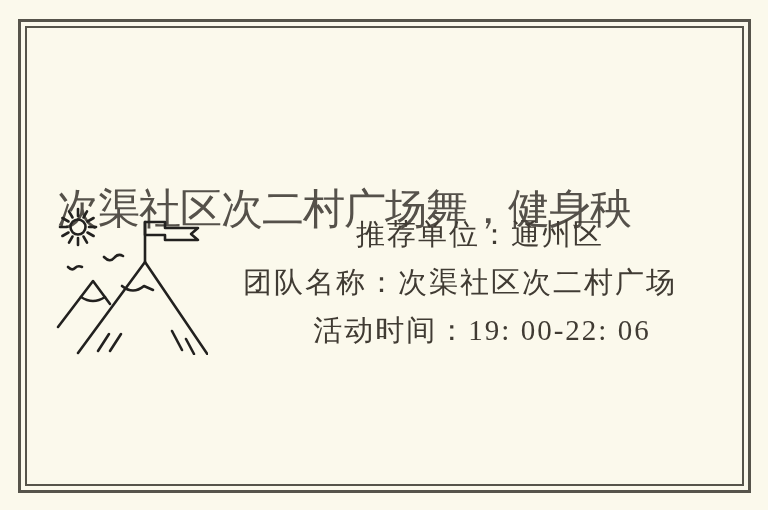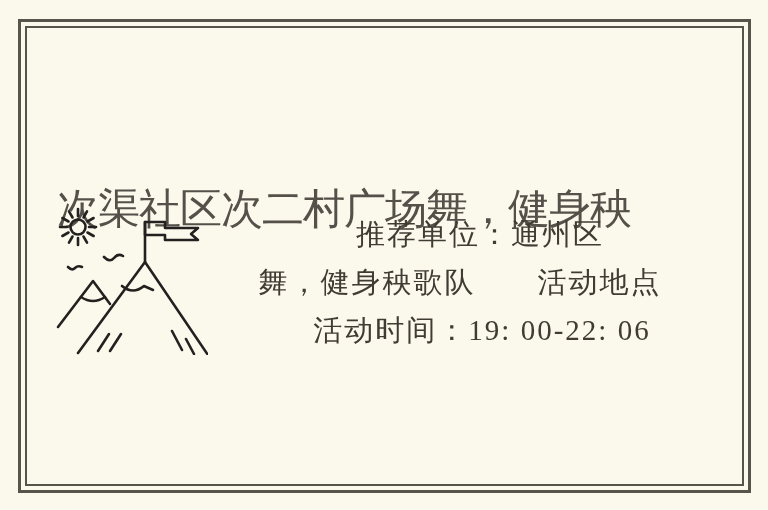--- a/index.html
+++ b/index.html
@@ -94,15 +94,15 @@
     <line x1="138" y1="144" x2="146" y2="159"></line>
   </g>
   <g>
     <line x1="97" y1="67" x2="97" y2="27"></line>
     <path d="M97 27 L117 27 L117 33 L150 33 L143 39 L150 45 L117 45 L117 40 L97 40 Z"></path>
   </g>
 </svg>
 
 <div class="article">
   <div class="line indent-a">推荐单位：通州区</div>
-  <div class="line">舞，健身秧歌队　　活动地点</div>
+  <div class="line">团队名称：次渠社区次二村广场</div>
   <div class="line indent-b">活动时间：19: 00-22: 06</div>
 </div>
 
 </body></html>

